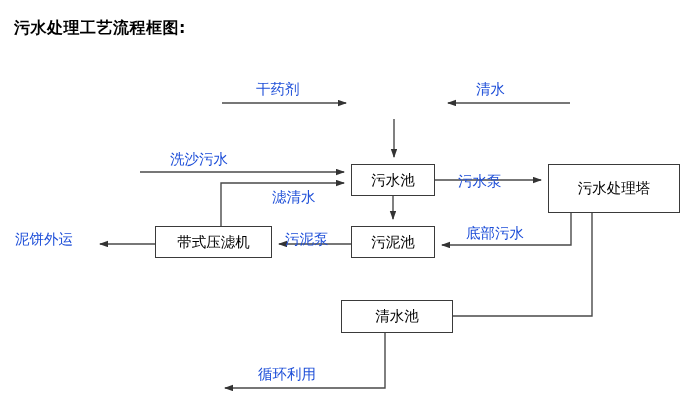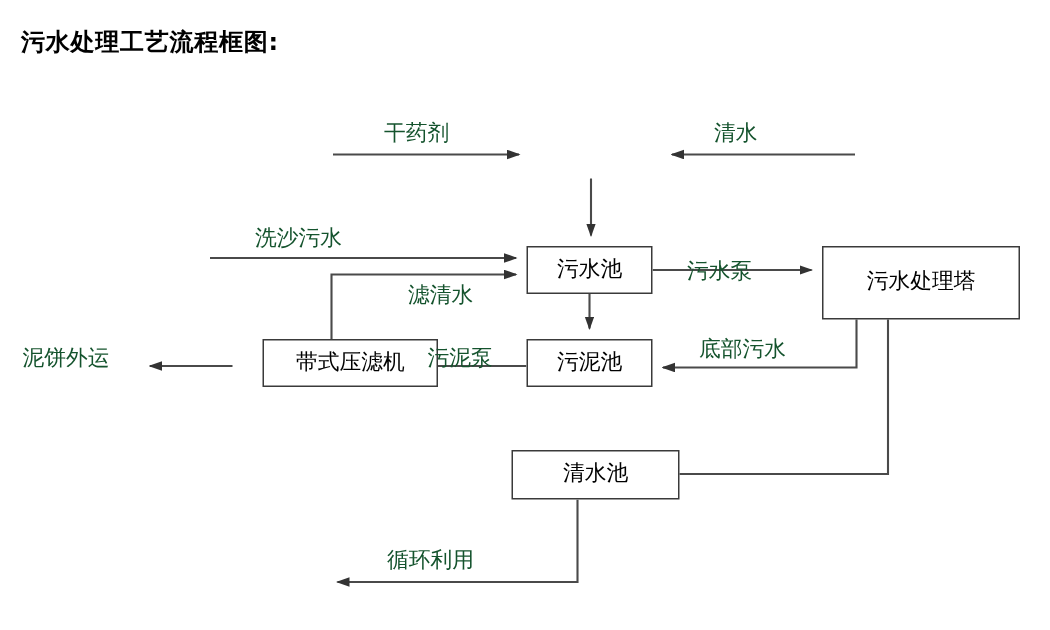--- a/index.html
+++ b/index.html
@@ -49,21 +49,21 @@
     font-size: 14.5px;
     line-height: 1;
     color: #000;
     white-space: nowrap;
   }
   .elabel {
     position: absolute;
     font-size: 14.5px;
     line-height: 1;
     white-space: nowrap;
-    color: #14532d;
+    color: #1d4ed8;
   }
 </style>
 </head>
 <body>
 
 <div id="canvas">
 
   <div class="title">污水处理工艺流程框图:</div>
 
   <svg class="wires" viewBox="0 0 700 420" xmlns="http://www.w3.org/2000/svg">
@@ -102,21 +102,21 @@
 
 
   <div class="node" style="left:351px; top:164px; width:84px; height:32px;">
     <span>污水池</span>
   </div>
 
   <div class="node" style="left:548px; top:164px; width:132px; height:49px;">
     <span>污水处理塔</span>
   </div>
 
-  <div class="node" style="left:155px; top:226px; width:117px; height:32px;margin-left:20px;">
+  <div class="node" style="left:155px; top:226px; width:117px; height:32px;">
     <span>带式压滤机</span>
   </div>
 
   <div class="node" style="left:351px; top:226px; width:84px; height:32px;">
     <span>污泥池</span>
   </div>
 
   <div class="node" style="left:341px; top:300px; width:112px; height:33px;">
     <span>清水池</span>
   </div>

